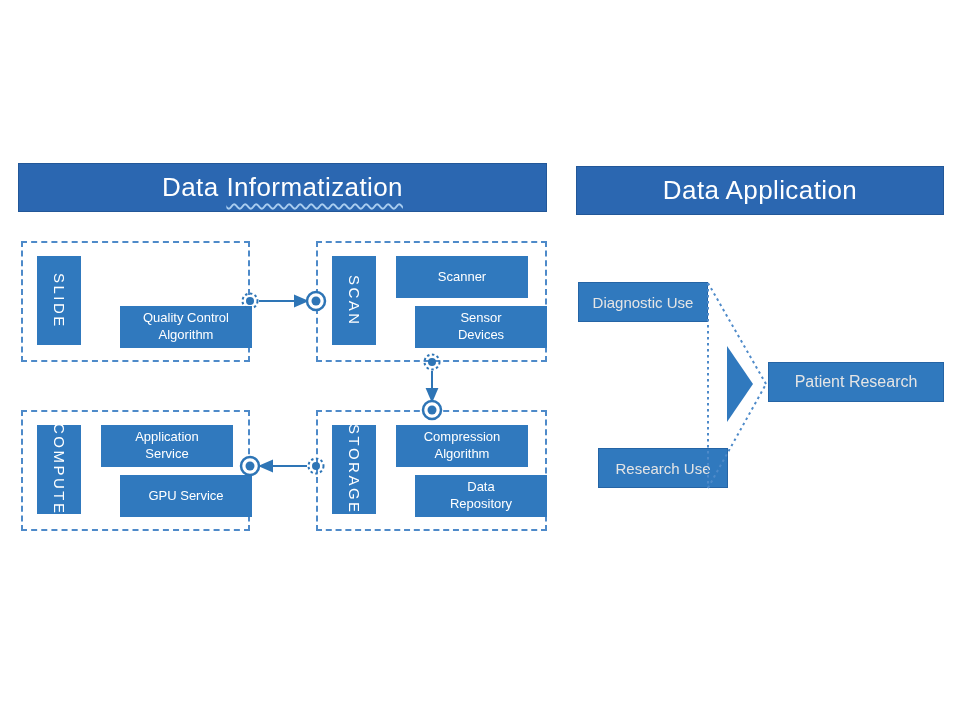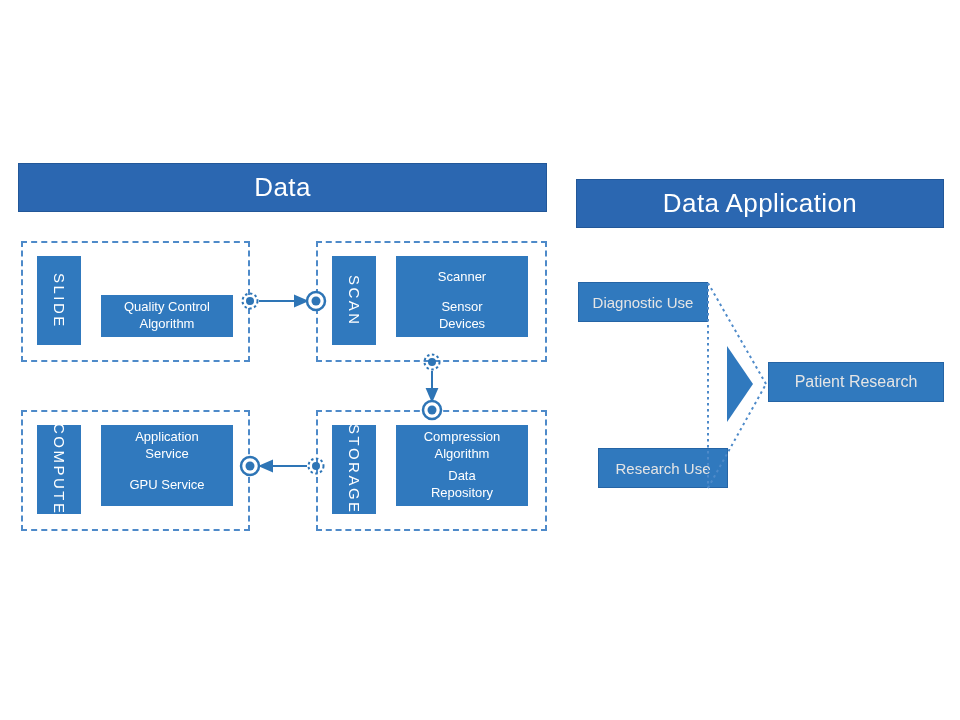--- a/index.html
+++ b/index.html
@@ -6,21 +6,21 @@
   .canvas{
     position:relative;width:960px;height:565px;background:#ffffff;overflow:hidden;
     font-family:Liberation Sans, sans-serif;
   }
   .banner{
     position:absolute;display:flex;align-items:center;justify-content:center;
     background:#2b67b1;color:#fff;font-size:26px;letter-spacing:0.4px;
     border:1px solid rgba(18,56,105,0.35);box-sizing:border-box;
   }
   .banner-left{left:18px;top:163px;width:529px;height:49px;}
-  .banner-right{left:576px;top:179px;width:368px;height:49px;}
+  .banner-right{left:576px;top:166px;width:368px;height:49px;}
   .squiggle{
     text-decoration-line:underline;text-decoration-style:wavy;
     text-decoration-color:#a9cdf0;text-decoration-thickness:2px;
     text-underline-offset:7px;margin-left:0.3em;
   }
   .group{
     position:absolute;border:2px dashed #4e8ac9;box-sizing:border-box;background:transparent;
   }
   .group-slide{left:21px;top:241px;width:229px;height:121px;}
   .group-scan{left:316px;top:241px;width:231px;height:121px;}
@@ -30,38 +30,39 @@
     position:absolute;left:14px;top:13px;width:44px;height:89px;background:#3079be;color:#fff;
     display:flex;align-items:center;justify-content:center;
     writing-mode:vertical-rl;font-size:15px;letter-spacing:2.5px;
   }
   .item{
     position:absolute;left:78px;width:132px;height:42px;background:#3079be;color:#fff;
     display:flex;align-items:center;justify-content:center;text-align:center;
     font-size:13px;line-height:1.3;white-space:pre-line;
   }
   .item-1{top:13px;}
-  .item-2{top:52px;}
+  .item-2{top:63px;margin-left:19px;}
   .appbox{
     position:absolute;display:flex;align-items:center;justify-content:center;
     background:#3079be;color:#e5e5e5;font-size:15px;box-sizing:border-box;
     border:1px solid rgba(25,75,135,0.45);
   }
   .box-diagnostic{left:578px;top:282px;width:130px;height:40px;}
   .box-research{left:578px;top:448px;width:130px;height:40px;margin-left:20px;}
   .box-patient{left:768px;top:362px;width:176px;height:40px;font-size:16px;}
   svg.overlay{position:absolute;left:0;top:0;pointer-events:none;}
 </style>
 </head>
 <body>
 
 <div class="canvas">
 
   <div class="banner banner-left">
     <span>Data</span>
+    <span class="squiggle">Informatization</span>
   </div>
   <div class="banner banner-right">
     <span>Data Application</span>
   </div>
 
   <div class="group group-slide">
     <div class="vlabel">SLIDE</div>
     <div class="item item-2">Quality Control
 Algorithm</div>
   </div>

